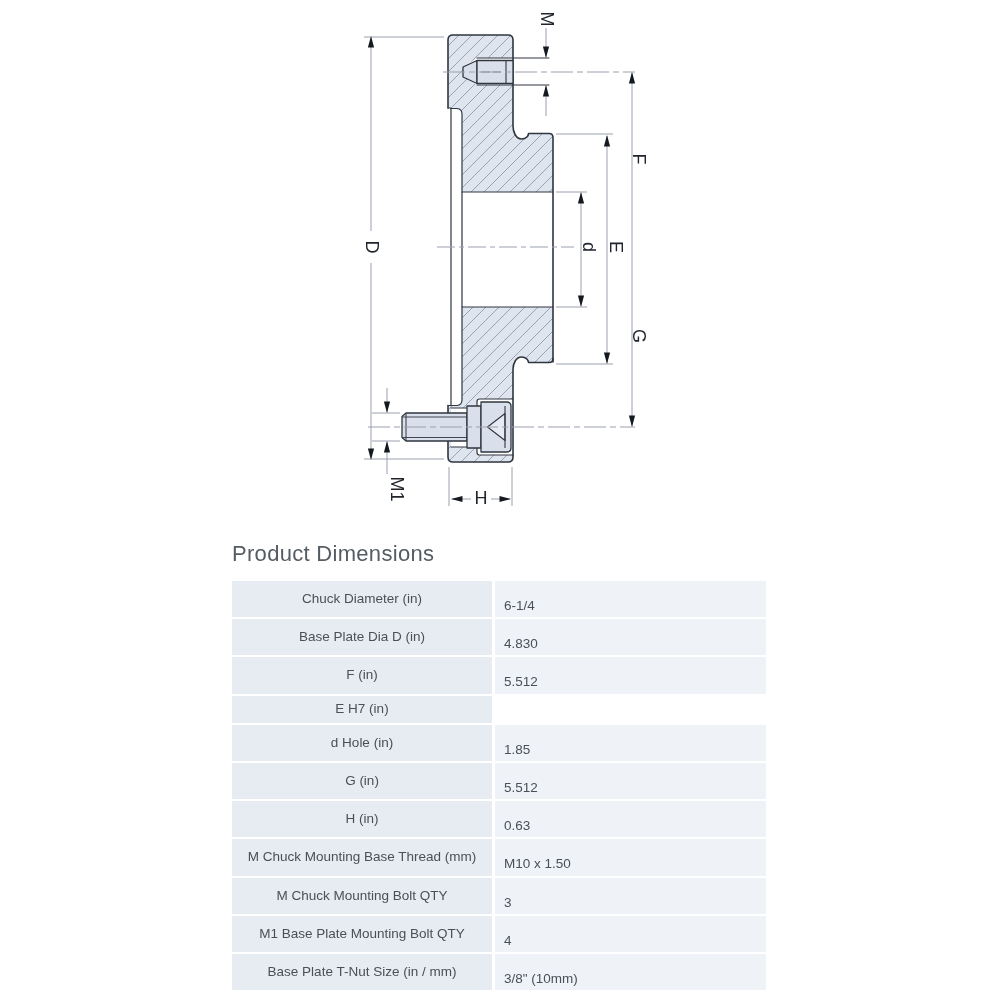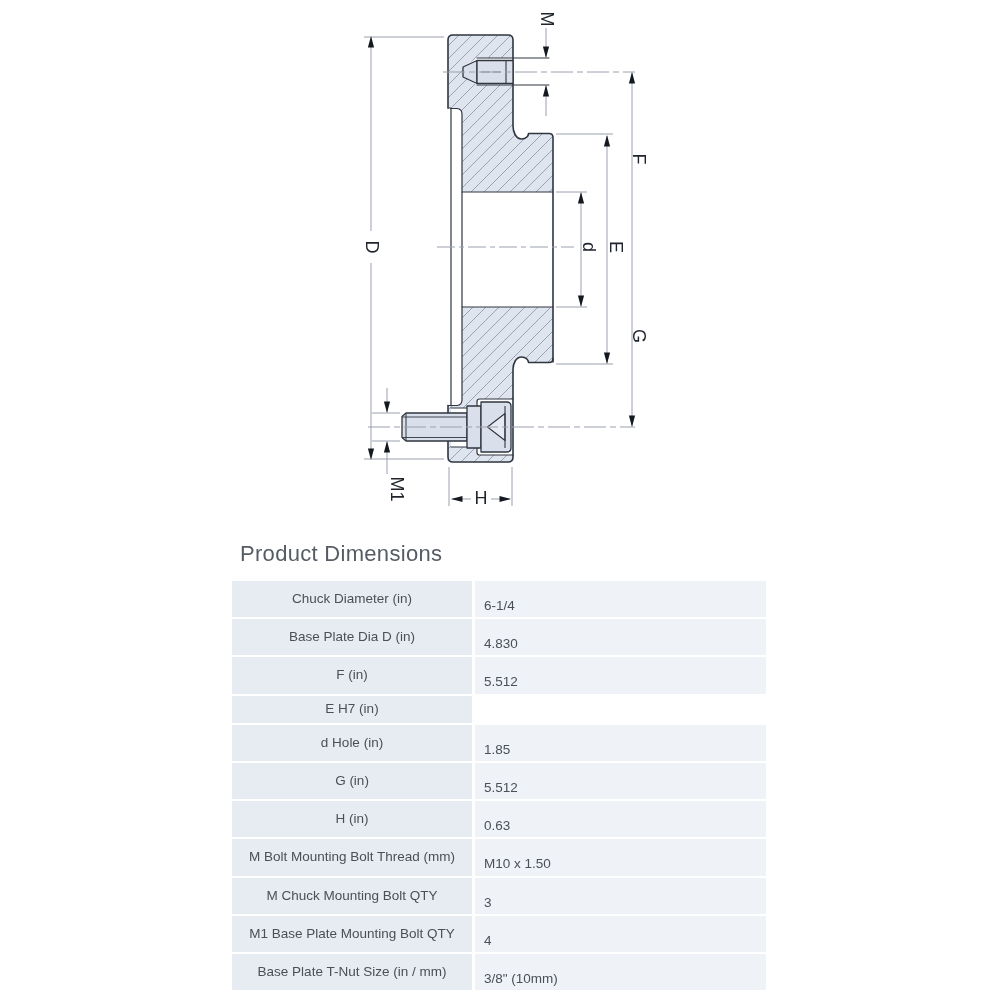--- a/index.html
+++ b/index.html
@@ -1,26 +1,26 @@
 <!DOCTYPE html>
 <html><head>
 <meta charset="utf-8">
 <style>
   html,body{margin:0;padding:0;background:#ffffff;}
   body{width:1000px;height:1000px;position:relative;font-family:"Liberation Sans",sans-serif;overflow:hidden;}
   .stage{position:absolute;inset:0;}
   svg text{font-family:"Liberation Sans",sans-serif;}
   .page-title{
-    position:absolute;left:240px;top:541px;width:400px;
+    position:absolute;left:232px;top:541px;width:400px;
     font-size:22px;font-weight:500;color:#565c64;letter-spacing:.3px;
   }
   .dim-table{position:absolute;left:232px;top:581px;width:534px;}
   .dim-row{display:flex;margin-bottom:2px;}
   .dim-row .cell-label{
-    width:240px;min-height:27px;background:#e7ebf2;display:flex;
+    width:260px;min-height:27px;background:#e7ebf2;display:flex;
     align-items:center;justify-content:center;text-align:center;
     font-size:13.5px;color:#4a5058;padding:2px 6px;box-sizing:border-box;
     line-height:1.35;
   }
   .dim-row .cell-value{
     flex:1;min-height:27px;background:#eff2f7;display:flex;align-items:center;
     font-size:13.5px;color:#4a5058;padding:16px 6px 2px 9px;box-sizing:border-box;
     margin-left:3px;line-height:1.35;
   }
 </style>
@@ -189,21 +189,21 @@
       </div>
       <div class="dim-row">
         <div class="cell-label">G (in)</div>
         <div class="cell-value">5.512</div>
       </div>
       <div class="dim-row">
         <div class="cell-label">H (in)</div>
         <div class="cell-value">0.63</div>
       </div>
       <div class="dim-row">
-        <div class="cell-label">M Bolt Mounting Bolt Thread (mm)</div>
+        <div class="cell-label">M Chuck Mounting Base Thread (mm)</div>
         <div class="cell-value">M10 x 1.50</div>
       </div>
       <div class="dim-row">
         <div class="cell-label">M Chuck Mounting  Bolt QTY</div>
         <div class="cell-value">3</div>
       </div>
       <div class="dim-row">
         <div class="cell-label">M1 Base Plate Mounting Bolt QTY</div>
         <div class="cell-value">4</div>
       </div>

